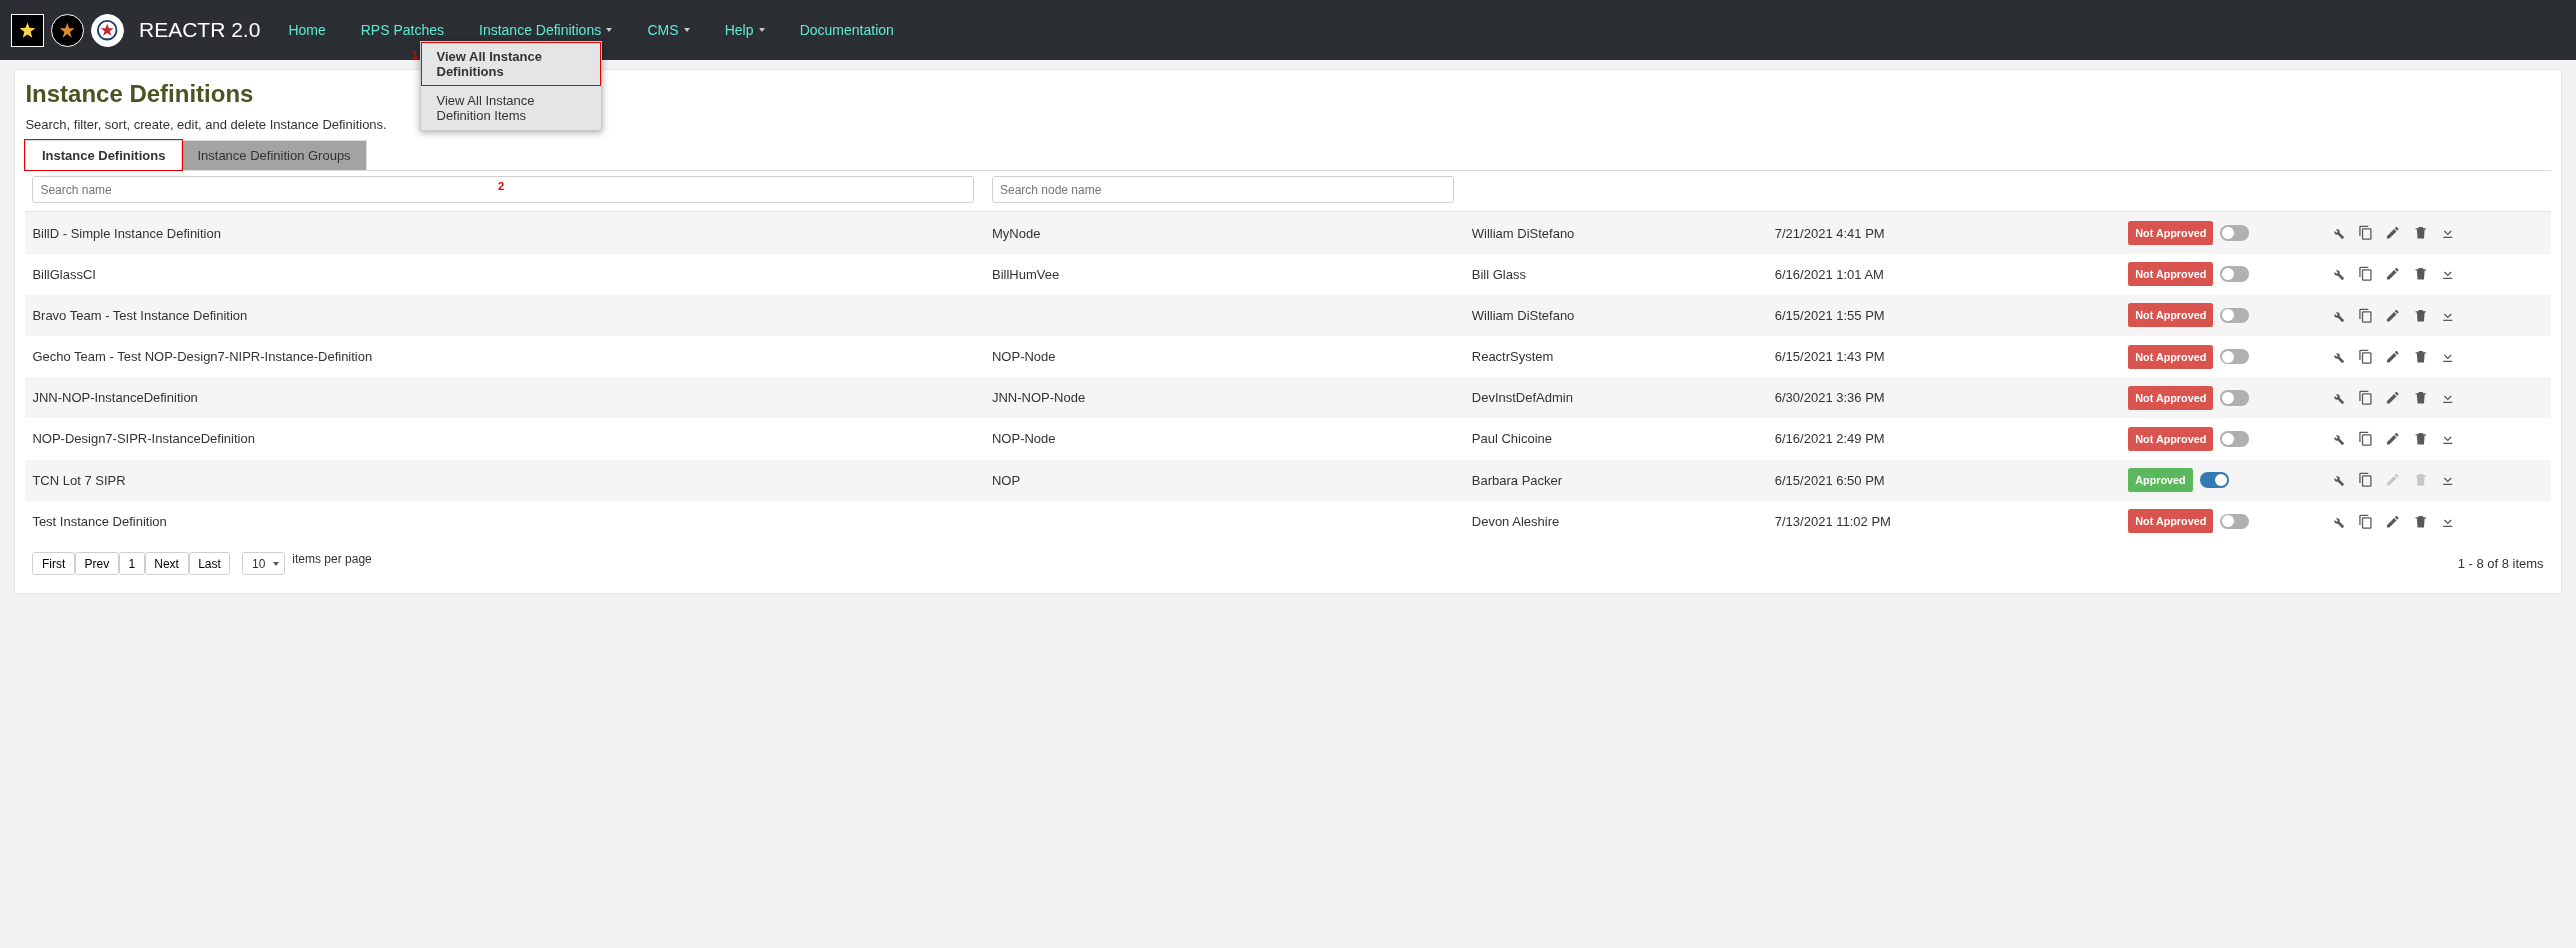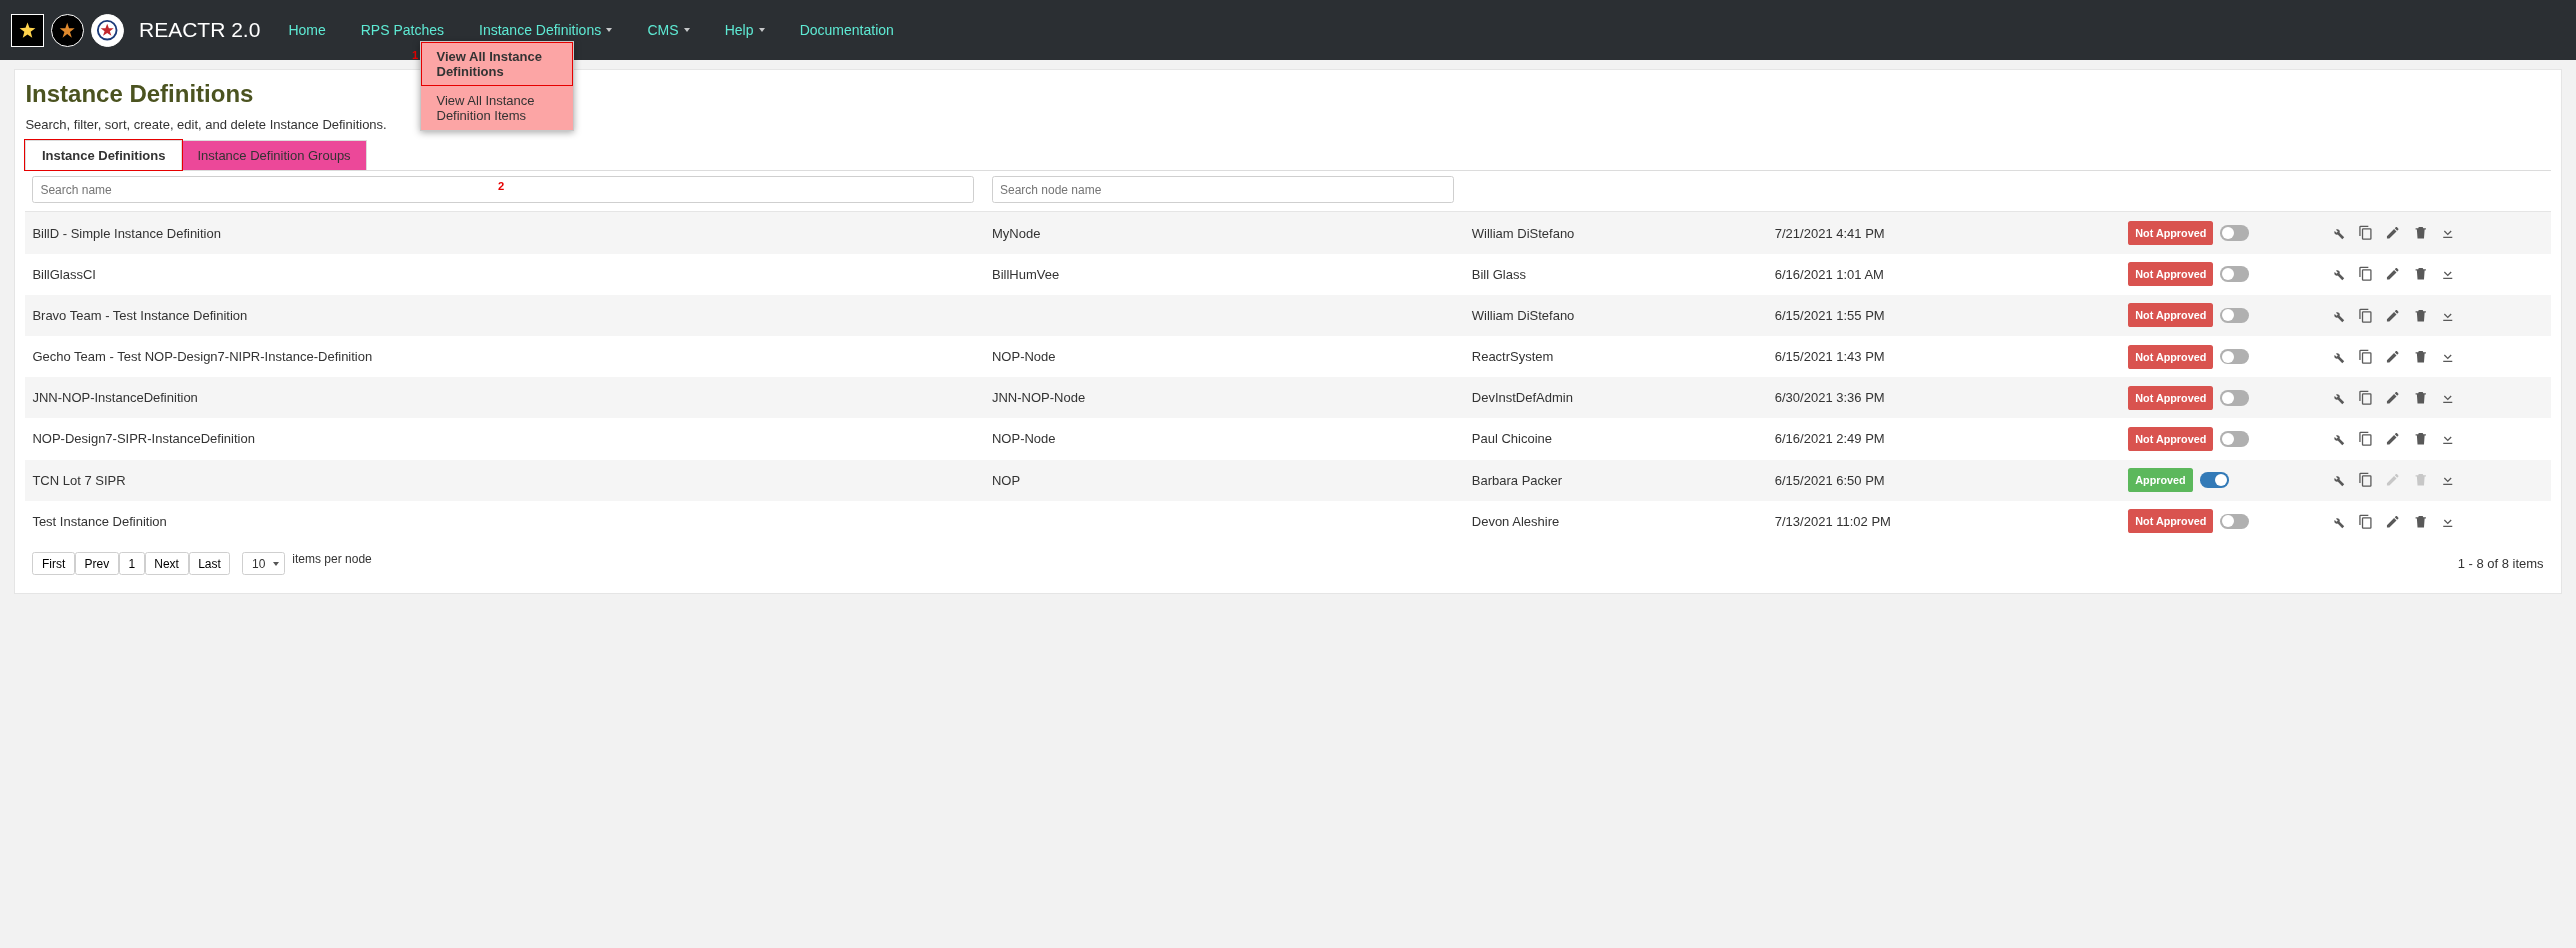--- a/index.html
+++ b/index.html
@@ -42,25 +42,25 @@
     display: flex; align-items: center; gap: 3.5px;
   }
   .caret {
     width:0;height:0;border-left:3.5px solid transparent;border-right:3.5px solid transparent;border-top:4.3px solid #c6c8ca;
     margin-left:1.7px;
   }
   .dropdown {
     position: absolute;
     top: 41px;
     left: 420px;
-    background:#fca5a5;
+    background:#e5e5e5;
     border: 0.9px solid #c8c8c8;
     box-shadow: 0 1.7px 7px rgba(0,0,0,0.35);
     z-index: 50;
-    width: 154px;
+    width: 182px;
   }
   .dropdown-item {
     padding: 7px 15.5px;
     font-size: 13px;
     color:#333;
     cursor:pointer;
   }
   .dropdown-item.highlight {
     outline: 1.7px solid #e60000;
     outline-offset: -1.7px;
@@ -82,21 +82,21 @@
     color: #4b5320;
     margin: 3.5px 0 8.6px 0;
   }
   .page-sub { font-size:13px; margin-bottom:8.6px; }
   
   .tabs { display:flex; margin-top:5.2px;}
   .tab {
     padding: 7px 15.5px;
     border:0.9px solid #dcdcdc;
     border-bottom:none;
-    background:#ec4899;
+    background:#a3a3a3;
     font-size:13px;
     cursor:pointer;
   }
   .tab.active {
     background:#fff;
     font-weight:700;
     outline: 1.7px solid #e60000;
     outline-offset: -0.9px;
     position:relative;
     z-index:2;
@@ -515,21 +515,21 @@
       </div>
 
       <div class="pager">
         <button class="pbtn">First</button>
         <button class="pbtn">Prev</button>
         <button class="pbtn">1</button>
         <button class="pbtn">Next</button>
         <button class="pbtn">Last</button>
         <div class="ipp-wrap">
           <div class="ipp-select">10</div>
-          <span>items per node</span>
+          <span>items per page</span>
         </div>
         <div class="spacer"></div>
         <div class="count">1 - 8 of 8 items</div>
       </div>
     </div>
   </div>
 </div>
 
 <svg width="0" height="0" style="position:absolute">
   <symbol id="i-wrench" viewBox="0 0 24 24">

